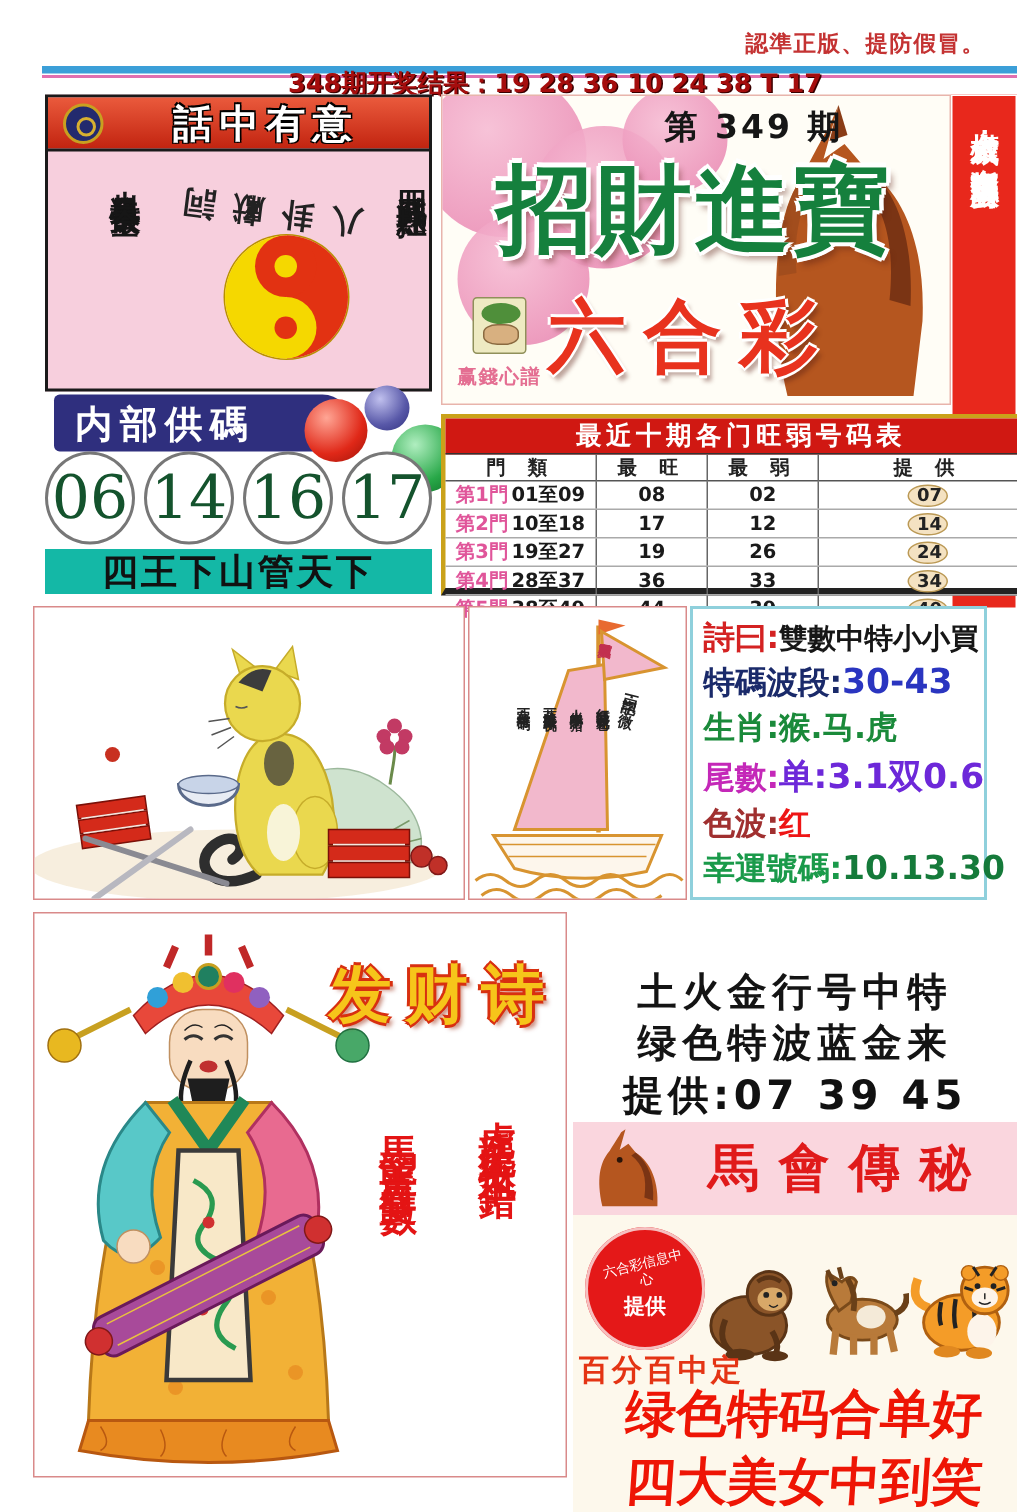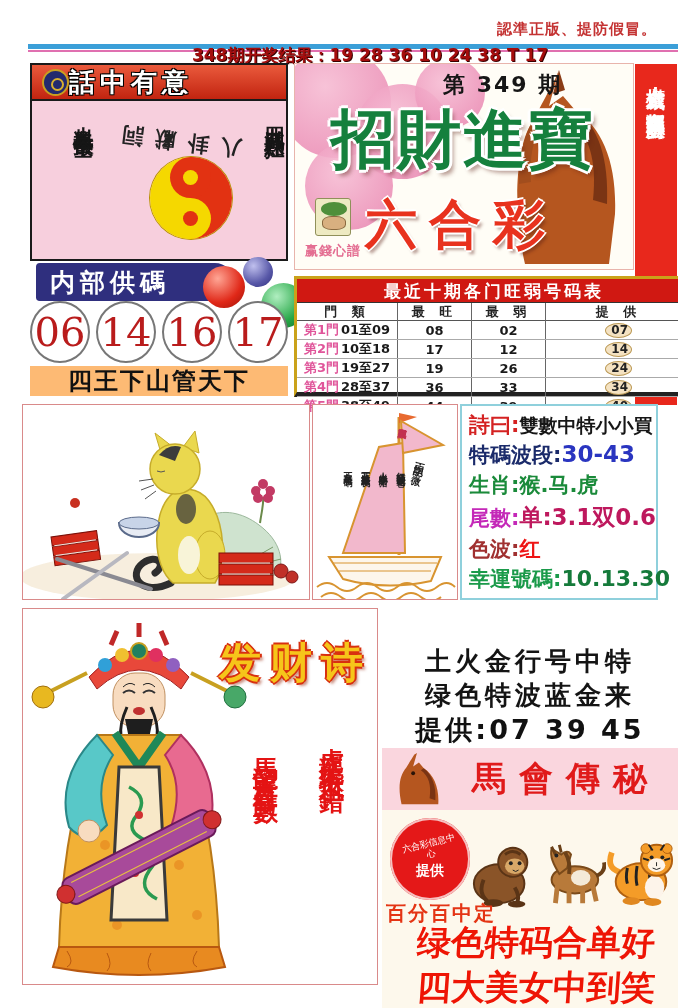--- a/index.html
+++ b/index.html
@@ -15,21 +15,21 @@
   #results{left:150px;top:44px;width:440px;text-align:center;font-size:17px;font-weight:900;
            color:#a50d0d;text-shadow:1px 1px 0 #3a0000}
 
   
   #box1{left:30px;top:63px;width:258px;height:198px;border:2px solid #1a1a1a;background:#f7cfdd}
   #box1hdr{left:0;top:0;width:100%;height:36px;background:linear-gradient(#ea5a3c,#c22410);
            border-bottom:2px solid #1a1a1a;display:flex;align-items:center}
   #logo{width:27px;height:27px;border-radius:50%;background:#232a6e;border:2px solid #c8a020;
         margin-left:10px;position:relative}
   #logo:after{content:"";position:absolute;left:7px;top:7px;width:9px;height:9px;border:2px solid #d8b030;border-radius:50%}
-  #box1title{flex:1;text-align:left;color:#fff;font-size:26px;font-weight:900;letter-spacing:5px;
+  #box1title{flex:1;text-align:center;color:#fff;font-size:26px;font-weight:900;letter-spacing:5px;
              text-shadow:-1px -1px 0 #000,1px -1px 0 #000,-1px 1px 0 #000,1px 1px 0 #000}
   .sidecol{top:46px;height:150px;font-size:20px;font-weight:bold;color:#161616;letter-spacing:2px}
   #vleft{left:42px}
   #vright{left:233px}
   #arcword{left:64px;top:62px;width:160px;text-align:center;font-size:21px;font-weight:bold;color:#222;
            letter-spacing:12px;transform:rotate(187deg)}
   #yy{left:118px;top:92px;width:82px;height:82px;border-radius:50%;
       background:linear-gradient(90deg,#f5d800 50%,#e23212 50%);box-shadow:0 0 0 1px #b89000}
   .lobe{position:absolute;width:41px;height:41px;border-radius:50%}
   #lobe1{left:20px;top:0;background:#e23212}
@@ -40,22 +40,22 @@
   
   #nbbar{left:36px;top:263px;width:198px;height:38px;background:#2f2f7e;border-radius:4px 20px 20px 4px;
          color:#fff;font-size:25px;font-weight:900;letter-spacing:5px;display:flex;align-items:center;padding-left:14px}
   .ball{border-radius:50%}
   #ballr{left:203px;top:266px;width:42px;height:42px;background:radial-gradient(circle at 35% 30%,#ffa695,#e02818 60%,#9c1208)}
   #ballb{left:243px;top:257px;width:30px;height:30px;background:radial-gradient(circle at 35% 30%,#c0c0ee,#5858a8 60%,#30307e)}
   #ballg{left:261px;top:283px;width:45px;height:45px;background:radial-gradient(circle at 35% 30%,#b0eec0,#28a848 60%,#0e6e26)}
   #numrow{left:30px;top:301px;width:258px;display:flex;justify-content:space-between}
   .numc{width:60px;height:62px;border:2px solid #777;border-radius:50%;background:#fff;
         display:flex;align-items:center;justify-content:center;
-        font-family:"DejaVu Serif",serif;font-size:40px;color:#b91c1c}
-  #slogan{left:30px;top:366px;width:258px;height:30px;background:#fdba74;display:flex;align-items:center;
+        font-family:"DejaVu Serif",serif;font-size:40px;color:#14532d}
+  #slogan{left:30px;top:366px;width:258px;height:30px;background:#14b8a6;display:flex;align-items:center;
           justify-content:center;font-size:24px;font-weight:900;color:#111;letter-spacing:2px}
 
   
   #banner{left:294px;top:63px;width:340px;height:207px;background:#fffdf6;border:1px solid #e8b4ac;overflow:hidden}
   .flw{position:absolute;border-radius:50%;background:radial-gradient(circle at 40% 35%,#f6bcd4,#ec93b9 70%,#e27fae);opacity:.9}
   #issue{left:148px;top:6px;font-size:22px;font-weight:bold;color:#161616;letter-spacing:2px}
   #btitle{left:0;top:32px;width:336px;text-align:center;font-size:64px;font-weight:900;color:#15803d;letter-spacing:2px;
           text-shadow:-3px 0 0 #fff,3px 0 0 #fff,0 -3px 0 #fff,0 3px 0 #fff,-2px -2px 0 #fff,2px 2px 0 #fff,4px 5px 4px rgba(90,30,20,.45)}
   #bsub{left:70px;top:126px;font-size:52px;font-weight:900;color:#e8321e;letter-spacing:12px;
         text-shadow:-2px 0 0 #fff,2px 0 0 #fff,0 -2px 0 #fff,0 2px 0 #fff,3px 4px 3px rgba(90,30,20,.4)}
@@ -92,21 +92,21 @@
   #sailpoem{left:30px;top:60px;width:62px;height:100px;display:flex;flex-direction:row-reverse;justify-content:space-between}
   #sailpoem .vtext{font-size:9px;font-weight:bold;color:#222;letter-spacing:1px}
   #infobox{left:460px;top:404px;width:198px;height:196px;border:2px solid #8fd0dc;background:#fff;
            padding:5px 7px;display:flex;flex-direction:column;justify-content:space-between}
   .irow{display:flex;align-items:baseline;white-space:nowrap}
   .irow .lab{font-size:21px;font-weight:900}
   .irow .val{font-size:21px;font-weight:900;letter-spacing:0}
   .irow:nth-child(1) .lab{color:#d42222}.irow:nth-child(1) .val{color:#161616;font-size:19px}
   .irow:nth-child(2) .lab{color:#1a2a6a}.irow:nth-child(2) .val{color:#2a35c0;font-size:23px}
   .irow:nth-child(3) .lab{color:#1a8a3a}.irow:nth-child(3) .val{color:#1a8a3a}
-  .irow:nth-child(4) .lab{color:#c428b8}.irow:nth-child(4) .val{color:#be185d;font-size:23px}
+  .irow:nth-child(4) .lab{color:#c428b8}.irow:nth-child(4) .val{color:#6d28d9;font-size:23px}
   .irow:nth-child(5) .lab{color:#a03030}.irow:nth-child(5) .val{color:#ee1515}
   .irow:nth-child(6) .lab{color:#1a9a4a}.irow:nth-child(6) .val{color:#157a3a;font-size:22px}
 
   
   #fcbox{left:22px;top:608px;width:356px;height:377px;border:1px solid #d98a8a;background:#fff}
   #fctitle{left:196px;top:26px;font-size:42px;font-weight:900;color:#f6c51a;letter-spacing:9px;
            text-shadow:-2px 0 0 #d83010,2px 0 0 #d83010,0 -2px 0 #d83010,0 2px 0 #d83010,3px 3px 3px rgba(150,30,0,.5)}
   .fccol{font-size:25px;font-weight:bold;color:#e41414;letter-spacing:7px}
   #fccolR{left:296px;top:118px;height:240px}
   #fccolL{left:230px;top:128px;height:240px}

